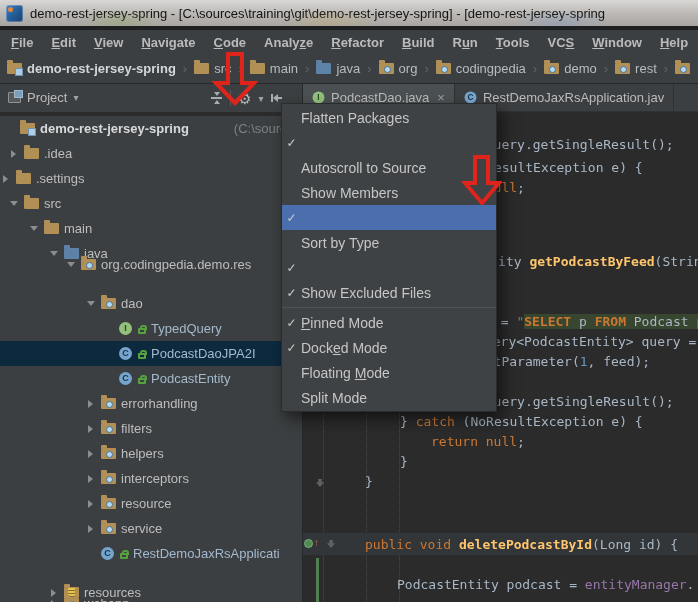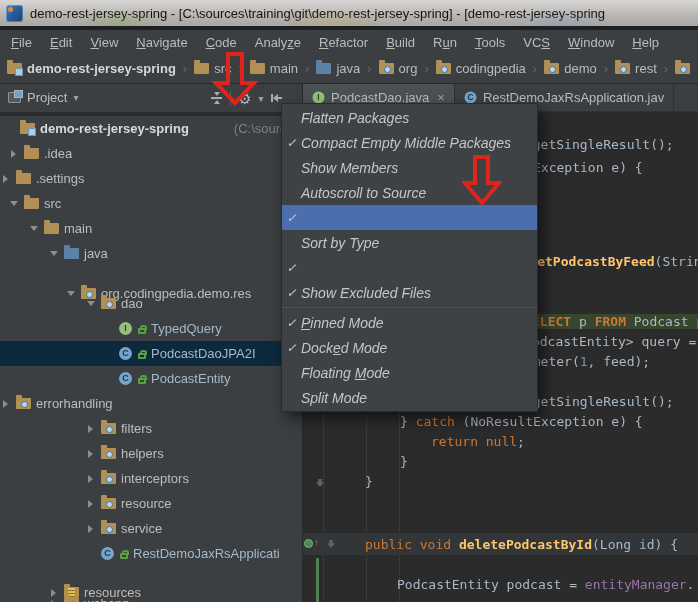--- a/index.html
+++ b/index.html
@@ -22,21 +22,21 @@
     color:#fff; font-weight:bold; font-size:9px; line-height:17px; text-align:center;
     box-shadow:inset 0 0 0 1px rgba(255,255,255,.25); position:relative; }
   .app-icon::after { content:""; position:absolute; left:2px; top:2px; width:5px; height:5px;
     border-radius:50%; background:#e8883a; }
 
   .stripe { position:absolute; top:26px; left:0; width:698px; height:4px; background:#1f2022; }
 
   
   .menubar { position:absolute; top:30px; left:0; width:698px; height:24px; background:#3c3f41;
     display:flex; align-items:center; padding-left:2px; font-size:13px; color:#bbbbbb; }
-  .menu-item { padding:3px 9px; cursor:default; }
+  .menu-item { padding:3px 9px; cursor:default;font-weight:bold; }
   .menu-item u { text-decoration:underline; }
 
   
   .breadbar { position:absolute; top:54px; left:0; width:698px; height:30px; background:#3c3f41;
     border-bottom:1px solid #282828; display:flex; align-items:center; padding-left:7px;
     font-size:13px; color:#b6bcc0; white-space:nowrap; overflow:hidden; }
   .crumb { display:flex; align-items:center; gap:5px; flex:0 0 auto; }
   .crumb.bold { font-weight:bold; color:#d3d7da; }
   .crumb-sep { color:#5d676e; margin:0 7px; font-size:13px; flex:0 0 auto; }
 
@@ -124,23 +124,23 @@
   .cl .sqlk { color:#cc7832; font-weight:bold; background:#38462f; }
   .cl .sqlp { color:#a9b7c6; background:#38462f; }
   .fold-marker { position:absolute; width:8px; height:8px; background:#5f6265;
     clip-path:polygon(50% 100%, 0 40%, 28% 40%, 28% 0, 72% 0, 72% 40%, 100% 40%); }
   .override-ic { position:absolute; display:flex; align-items:center; }
   .override-ic .circ { width:9px; height:9px; border-radius:50%; background:#4e8a52; border:1px solid #74b576; }
   .override-ic .ua { color:#d2694d; font-size:10px; line-height:10px; margin-left:1px; font-weight:bold; }
   .vcs-bar { position:absolute; width:3px; background:#4f7f52; }
 
   
-  .popup { position:absolute; left:281px; top:103px; width:257px; background:#3e4244;
+  .popup { position:absolute; left:281px; top:103px; width:216px; background:#3e4244;
     border:1px solid #292b2c; box-shadow:5px 7px 14px rgba(0,0,0,.55); z-index:50;
-    font-size:14px; color:#c6c6c6; padding:1px 0;font-style:italic; }
+    font-size:14px; color:#c6c6c6; padding:1px 0; }
   .pitem { height:25px; display:flex; align-items:center; }
   .pitem .chk { width:19px; text-align:center; font-size:12px; color:#c8c8c8; flex:0 0 auto; }
   .pitem .plbl u { text-decoration:underline; }
   .pitem.hl { background:#4b6eaf; color:#eaeaea; }
   .psep { height:1px; background:#2a2c2d; border-bottom:1px solid #4e5254; margin:2px 0; }
 
   
   .red-arrow { position:absolute; z-index:60; }
 </style>
 </head>
@@ -269,21 +269,21 @@
       <span class="ic folder"></span>
       <span class="lbl">main</span>
     </div>
     <div class="trow" style="top: 125px; padding-left: 48px;">
       <span class="arrow-slot">
         <i class="tri-d"></i>
       </span>
       <span class="ic javafolder"></span>
       <span class="lbl">java</span>
     </div>
-    <div class="trow" style="top: 165px; padding-left: 65px;">
+    <div class="trow" style="top: 136px; padding-left: 65px;">
       <span class="arrow-slot">
         <i class="tri-d"></i>
       </span>
       <span class="ic package"></span>
       <span class="lbl">org.codingpedia.demo.res</span>
     </div>
     <div class="trow" style="top: 175px; padding-left: 85px;">
       <span class="arrow-slot">
         <i class="tri-d"></i>
       </span>
@@ -301,21 +301,21 @@
       <span class="ic clazz">C</span>
       <span class="lock"></span>
       <span class="lbl file">PodcastDaoJPA2I</span>
     </div>
     <div class="trow" style="top: 250px; padding-left: 103px;">
       <span class="arrow-slot"></span>
       <span class="ic clazz">C</span>
       <span class="lock"></span>
       <span class="lbl file">PodcastEntity</span>
     </div>
-    <div class="trow" style="top: 275px; ">
+    <div class="trow" style="top: 275px; padding-left: 85px;">
       <span class="arrow-slot">
         <i class="tri-r"></i>
       </span>
       <span class="ic package"></span>
       <span class="lbl">errorhandling</span>
     </div>
     <div class="trow" style="top: 300px; padding-left: 85px;">
       <span class="arrow-slot">
         <i class="tri-r"></i>
       </span>
@@ -417,29 +417,28 @@
     </div>
 </div>
 
 <div class="popup" id="popup">
     <div class="pitem">
       <span class="chk"></span>
       <span class="plbl">Flatten Packages</span>
     </div>
     <div class="pitem">
       <span class="chk">✓</span>
-      <span class="plbl">Compact Empty Middle Packages</span>
+    </div>
+    <div class="pitem">
+      <span class="chk"></span>
+      <span class="plbl">Autoscroll to Source</span>
     </div>
     <div class="pitem">
       <span class="chk"></span>
       <span class="plbl">Show Members</span>
-    </div>
-    <div class="pitem">
-      <span class="chk"></span>
-      <span class="plbl">Autoscroll to Source</span>
     </div>
     <div class="pitem hl">
       <span class="chk">✓</span>
     </div>
     <div class="pitem">
       <span class="chk"></span>
       <span class="plbl">Sort by Type</span>
     </div>
     <div class="pitem">
       <span class="chk">✓</span>

